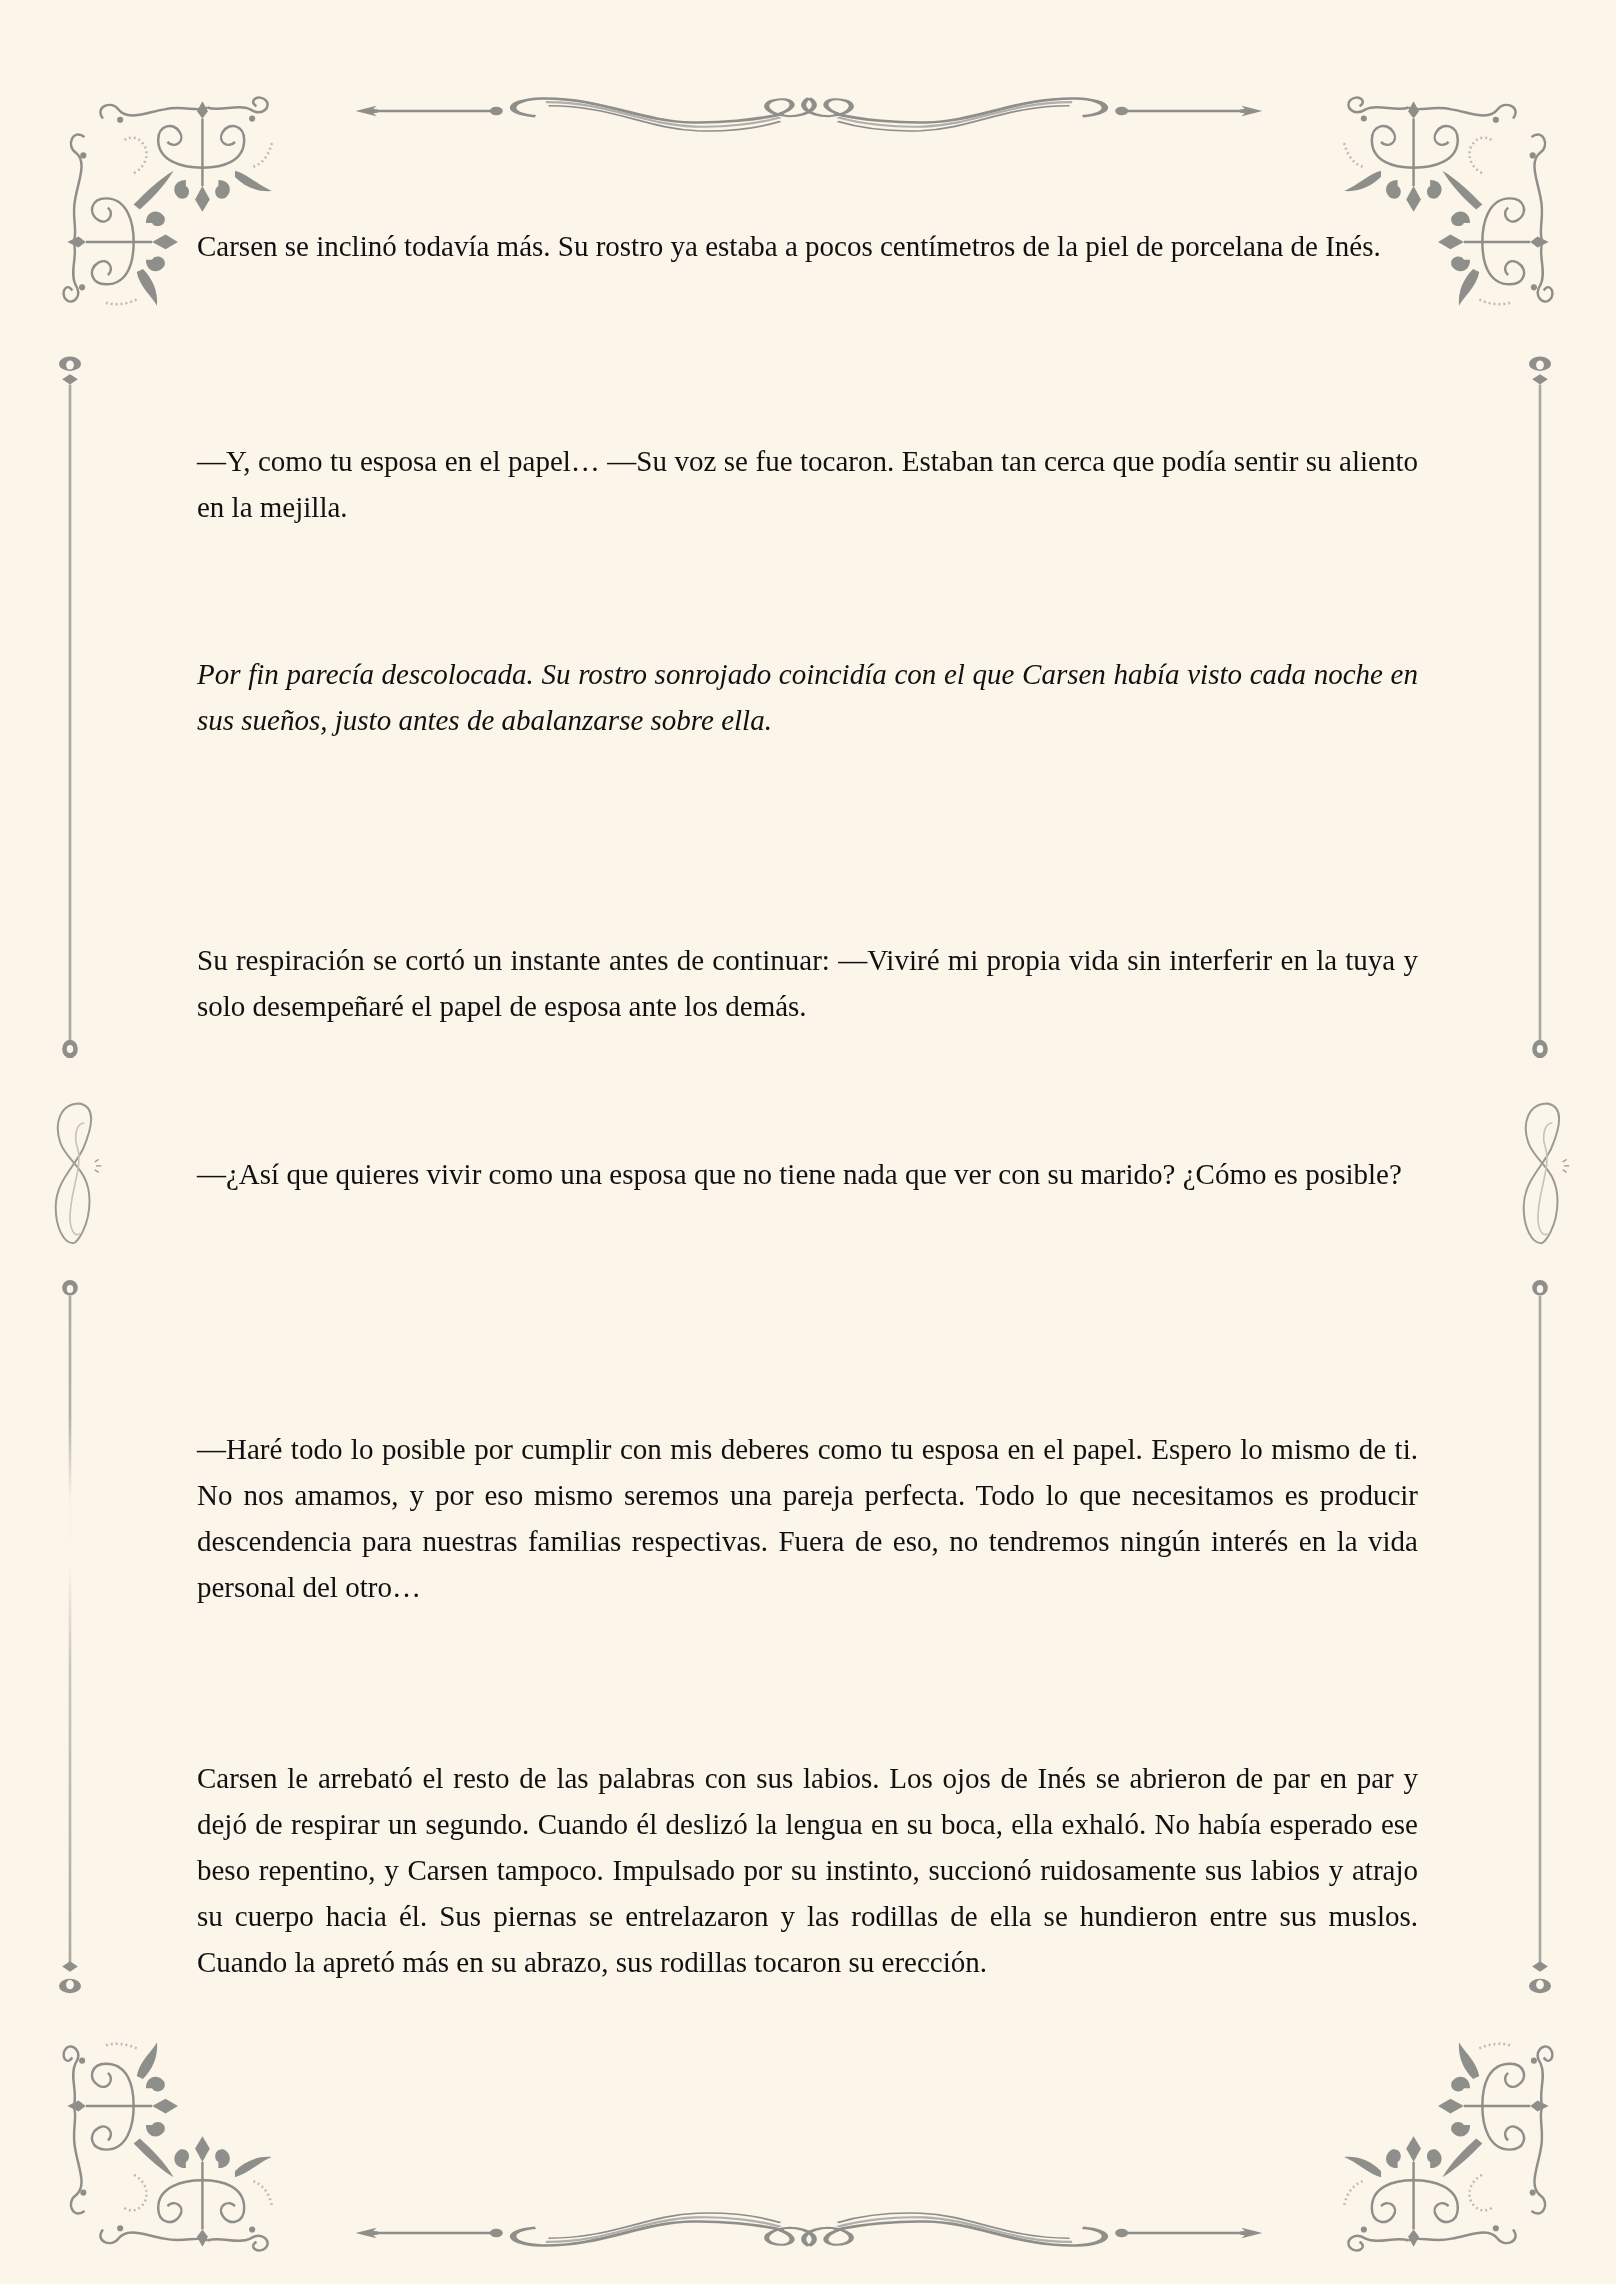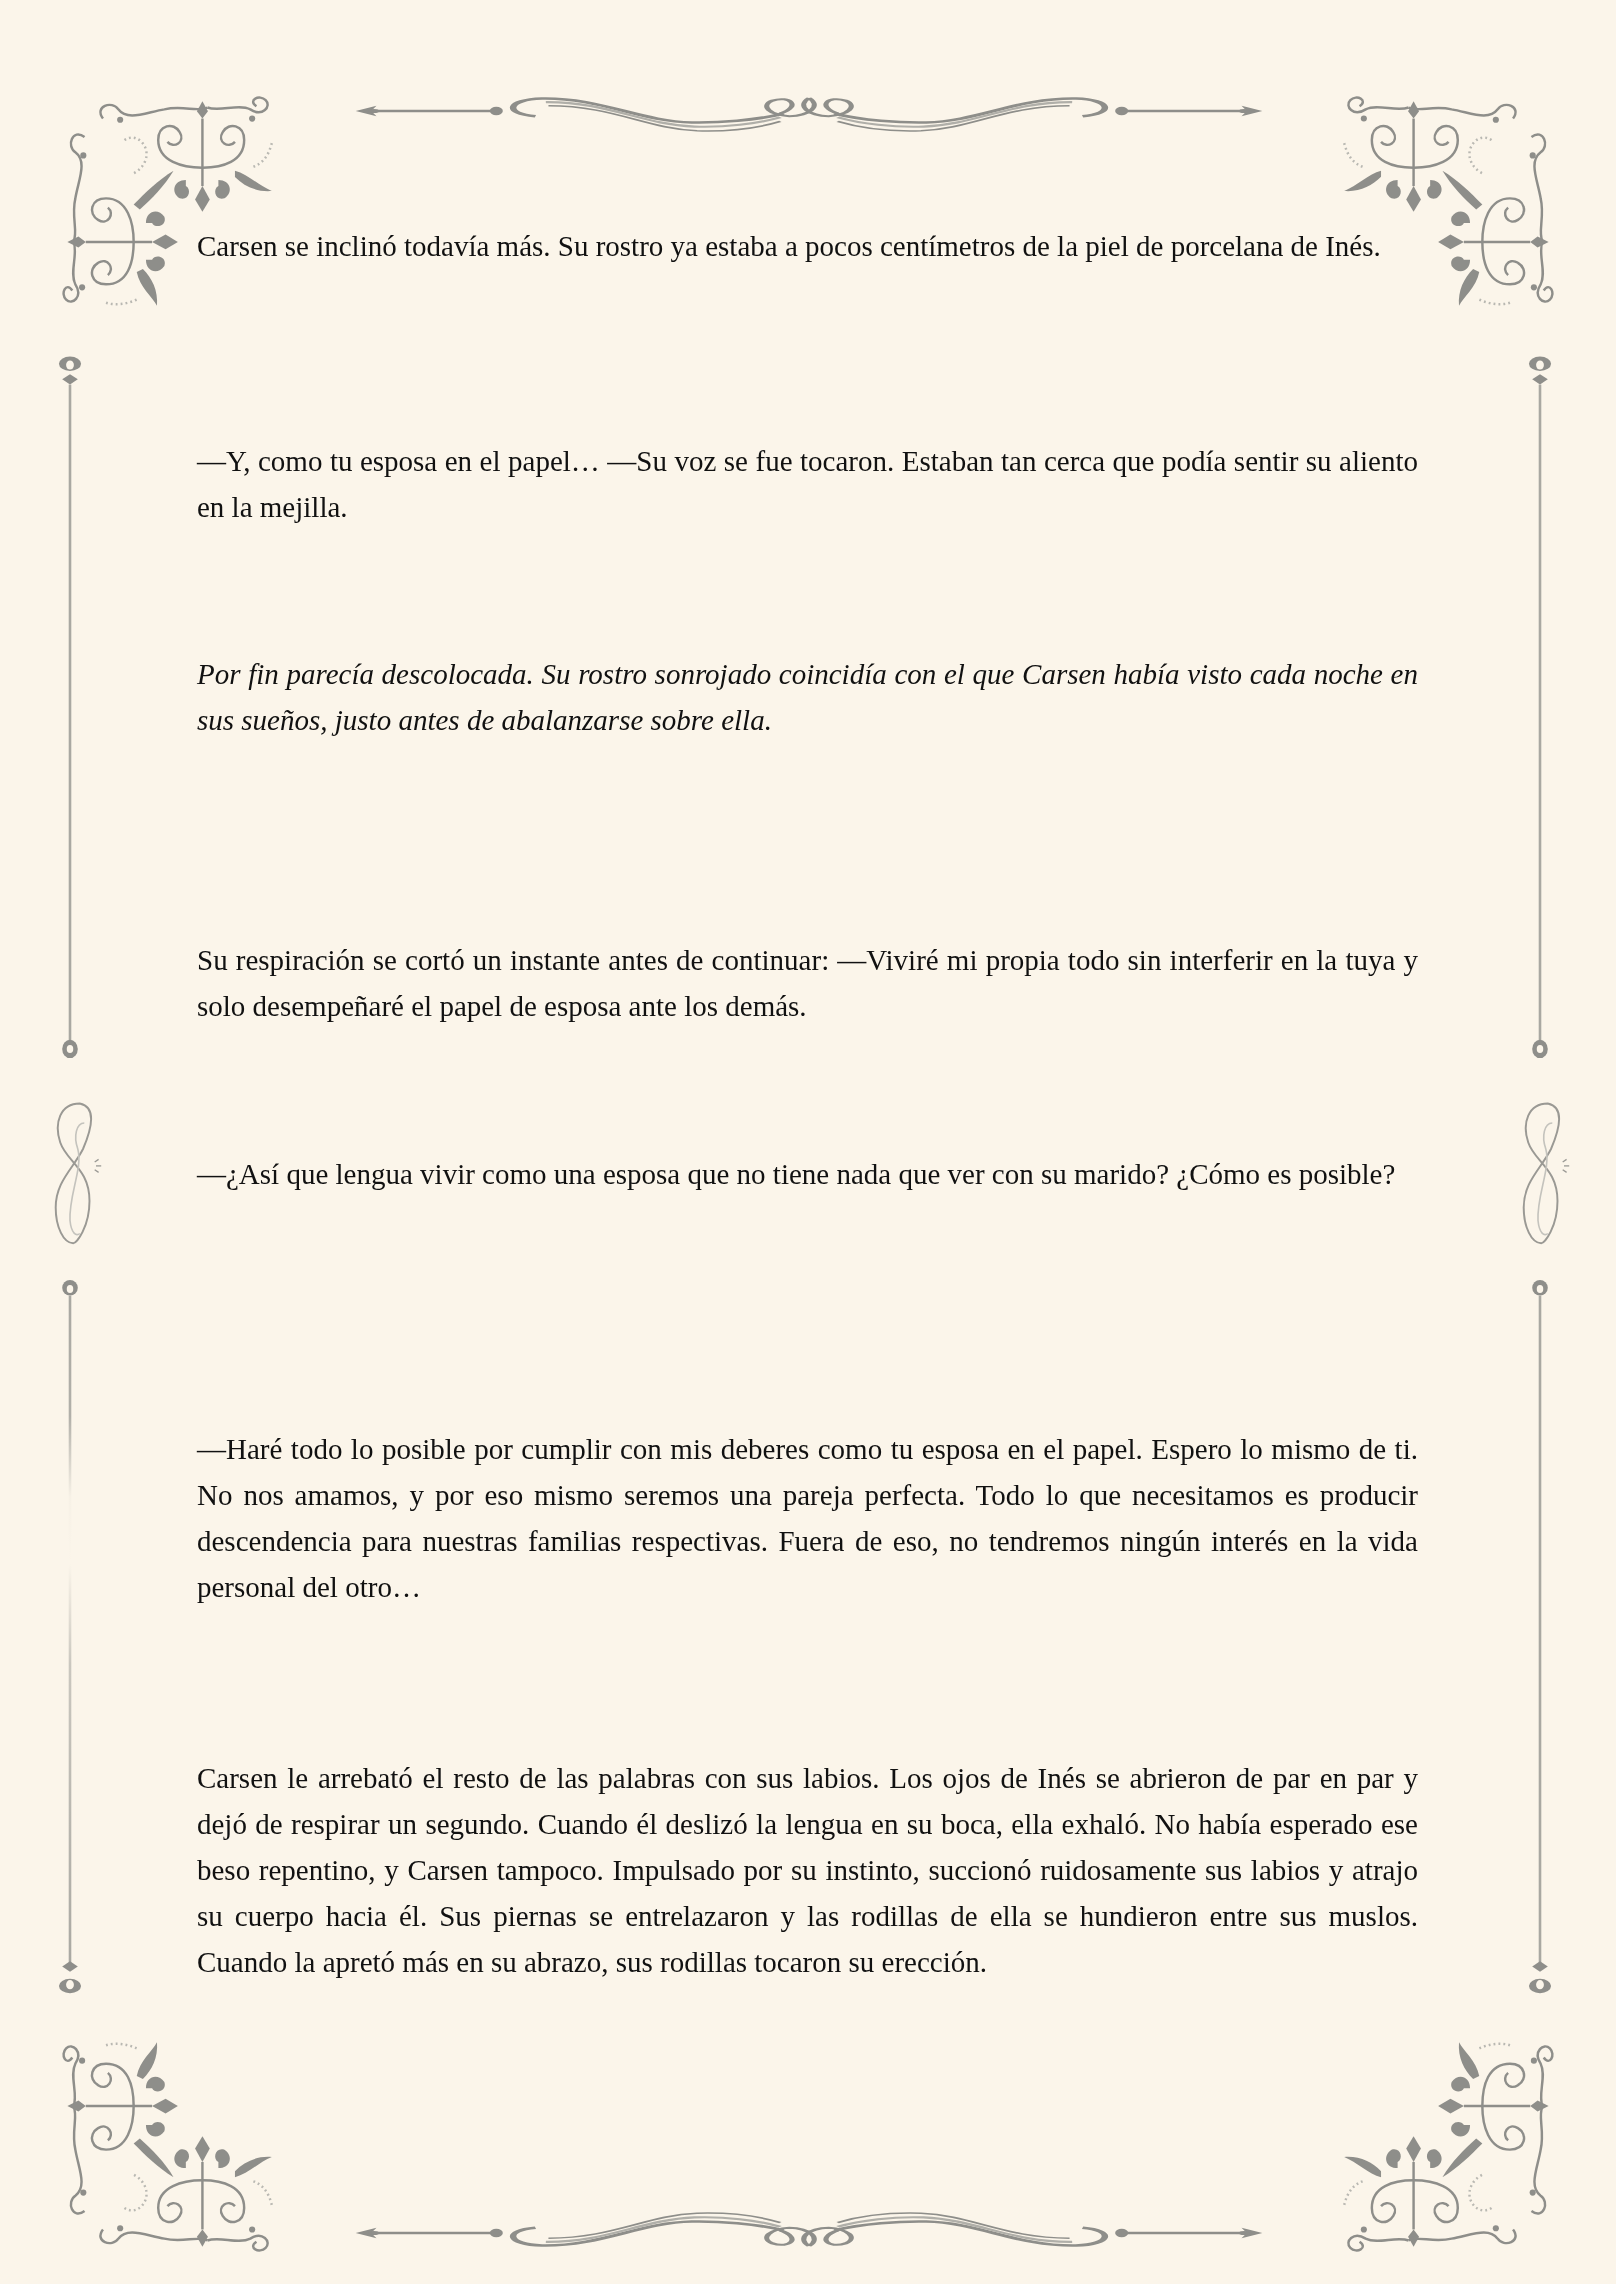--- a/index.html
+++ b/index.html
@@ -244,20 +244,20 @@
       <line x1="78" y1="100" x2="84" y2="96" stroke="#9a9994" stroke-width="2"></line>
       <line x1="80" y1="106" x2="88" y2="106" stroke="#9a9994" stroke-width="2"></line>
       <line x1="78" y1="112" x2="84" y2="116" stroke="#9a9994" stroke-width="2"></line>
     </svg>
   </div>
 
   <div class="text-block">
     <p class="para p1">Carsen se inclinó todavía más. Su rostro ya estaba a pocos centímetros de la piel de porcelana de Inés.</p>
     <p class="para p2">—Y, como tu esposa en el papel… —Su voz se fue tocaron. Estaban tan cerca que podía sentir su aliento en la mejilla.</p>
     <p class="para p3">Por fin parecía descolocada. Su rostro sonrojado coincidía con el que Carsen había visto cada noche en sus sueños, justo antes de abalanzarse sobre ella.</p>
-    <p class="para p4">Su respiración se cortó un instante antes de continuar: —Viviré mi propia todo sin interferir en la tuya y solo desempeñaré el papel de esposa ante los demás.</p>
-    <p class="para p5">—¿Así que lengua vivir como una esposa que no tiene nada que ver con su marido? ¿Cómo es posible?</p>
+    <p class="para p4">Su respiración se cortó un instante antes de continuar: —Viviré mi propia vida sin interferir en la tuya y solo desempeñaré el papel de esposa ante los demás.</p>
+    <p class="para p5">—¿Así que quieres vivir como una esposa que no tiene nada que ver con su marido? ¿Cómo es posible?</p>
     <p class="para p6">—Haré todo lo posible por cumplir con mis deberes como tu esposa en el papel. Espero lo mismo de ti. No nos amamos, y por eso mismo seremos una pareja perfecta. Todo lo que necesitamos es producir descendencia para nuestras familias respectivas. Fuera de eso, no tendremos ningún interés en la vida personal del otro…</p>
     <p class="para p7">Carsen le arrebató el resto de las palabras con sus labios. Los ojos de Inés se abrieron de par en par y dejó de respirar un segundo. Cuando él deslizó la lengua en su boca, ella exhaló. No había esperado ese beso repentino, y Carsen tampoco. Impulsado por su instinto, succionó ruidosamente sus labios y atrajo su cuerpo hacia él. Sus piernas se entrelazaron y las rodillas de ella se hundieron entre sus muslos. Cuando la apretó más en su abrazo, sus rodillas tocaron su erección.</p>
   </div>
 
 </div>
 
 
 </body></html>

